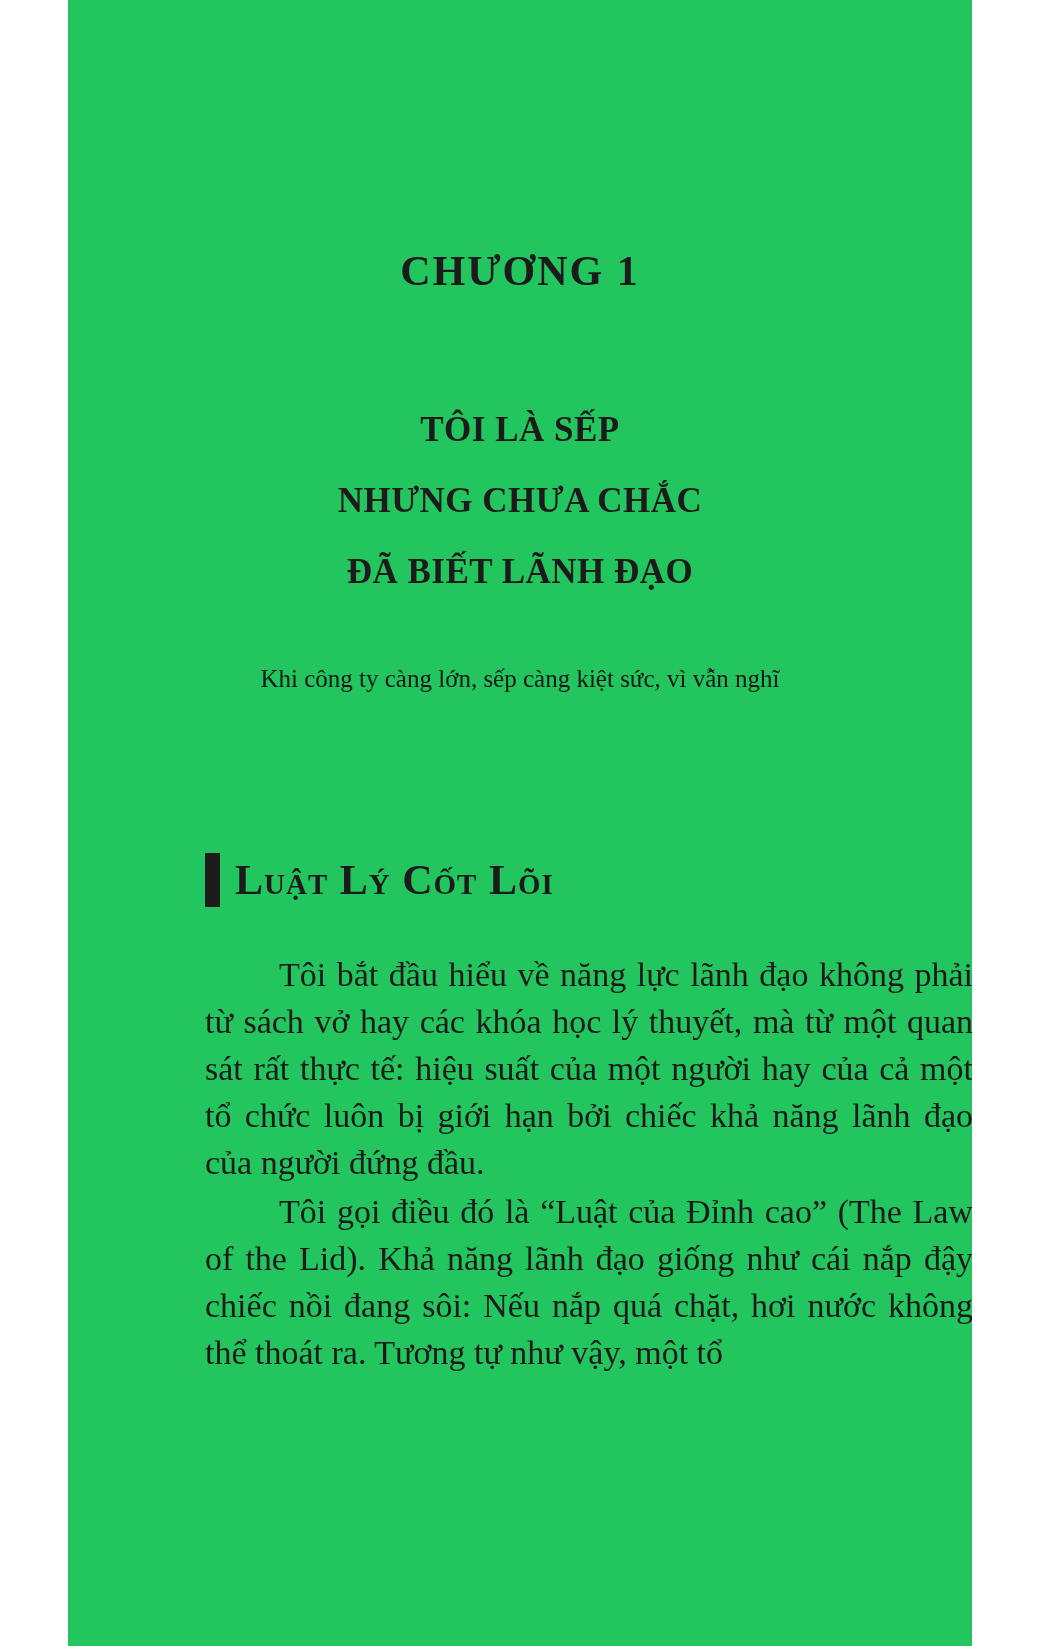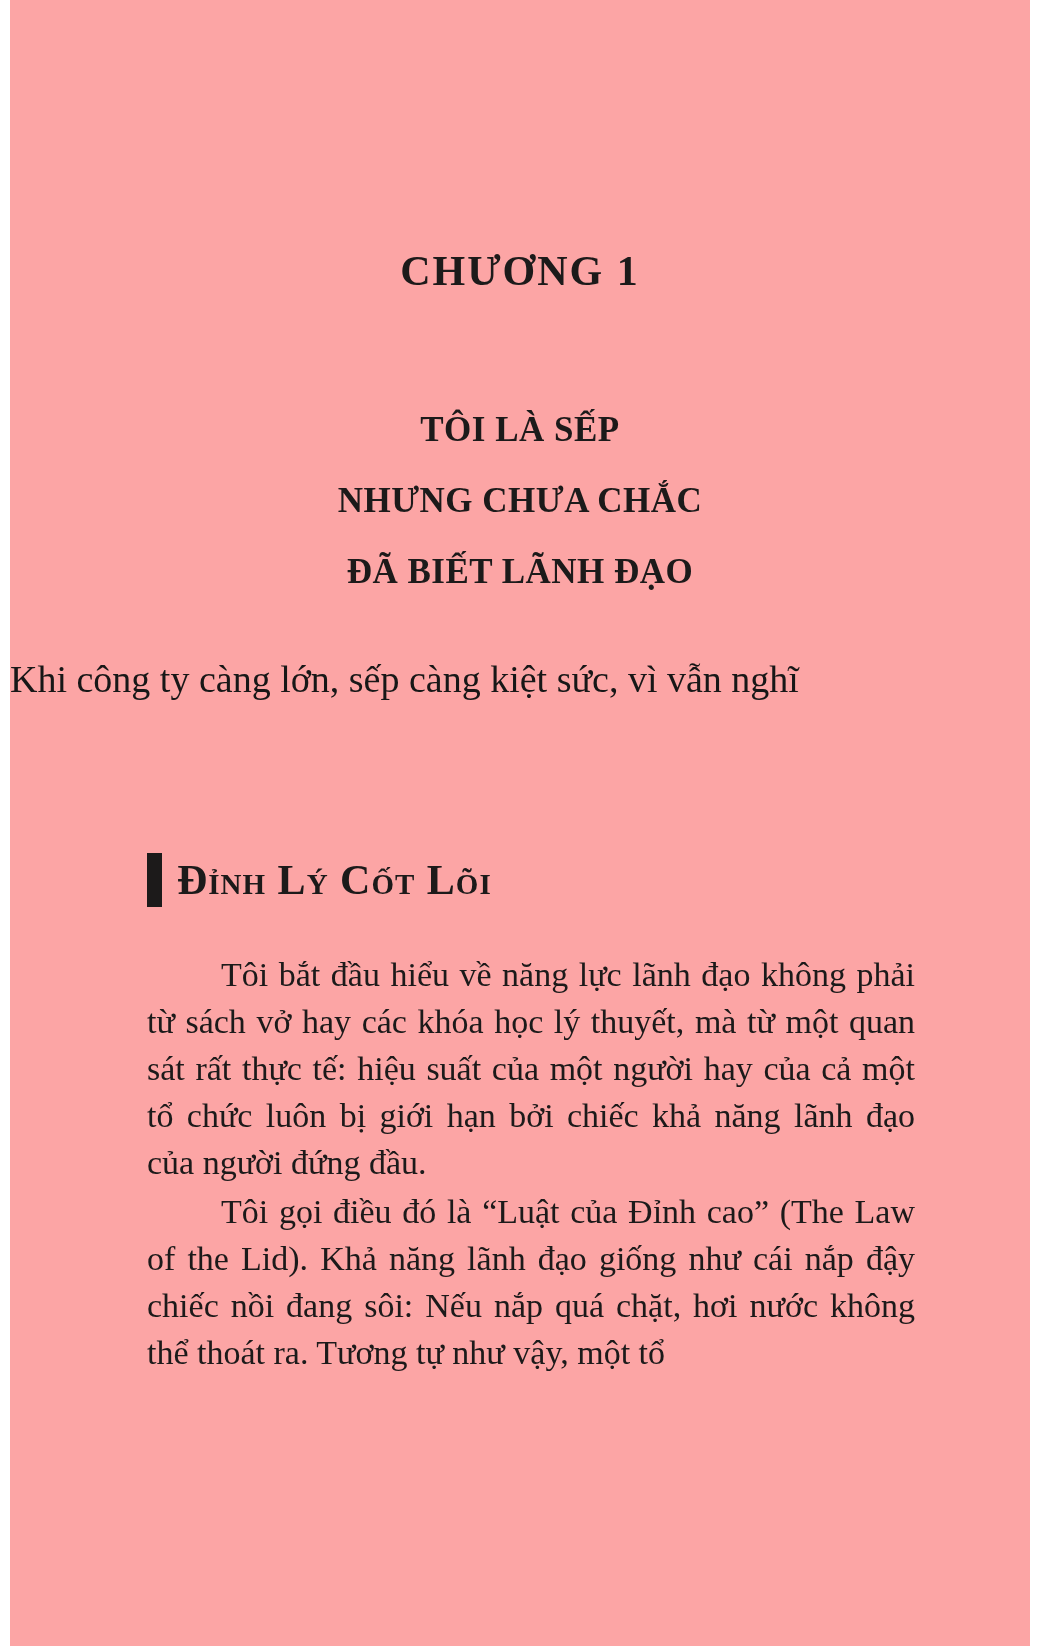--- a/index.html
+++ b/index.html
@@ -1,21 +1,21 @@
 <!DOCTYPE html>
 <html lang="vi"><head>
 <meta charset="utf-8">
 <style>
   html, body { margin: 0; padding: 0; background: #ffffff; }
   .page {
     position: relative;
-    width: 1020px;
+    width: 904px;
     height: 1646px;
     margin: 0 auto;
-    background: #fca5a5;
+    background: #22c55e;
     color: #1c1a1a;
     font-family: "Liberation Serif", serif;
     overflow: hidden;
   }
   .chapter-label {
     padding-top: 250px;
     text-align: center;
     font-size: 42px;
     font-weight: bold;
     letter-spacing: 2px;
@@ -25,23 +25,23 @@
     margin: 102px 0 0 0;
     text-align: center;
     font-size: 35px;
     font-weight: bold;
     letter-spacing: 0.5px;
     line-height: 71px;
   }
   .title-line { display: block; }
   .epigraph {
     margin-top: 46px;
-    text-align: left;
+    text-align: center;
     font-family: cursive;
-    font-size: 38px;
+    font-size: 25px;
     line-height: 52px;
     font-weight: 500;
     color: #171717;
   }
   .epigraph-line { display: block; }
   .section-heading {
     margin: 148px 0 0 137px;
     display: flex;
     align-items: center;
     gap: 15px;
@@ -83,20 +83,20 @@
     <span class="title-line">NHƯNG CHƯA CHẮC</span>
     <span class="title-line">ĐÃ BIẾT LÃNH ĐẠO</span>
   </h1>
 
   <div class="epigraph">
     <span class="epigraph-line">Khi công ty càng lớn, sếp càng kiệt sức, vì vẫn nghĩ</span>
   </div>
 
   <div class="section-heading">
     <span class="accent-bar"></span>
-    <h2>Đỉnh Lý Cốt Lõi</h2>
+    <h2>Luật Lý Cốt Lõi</h2>
   </div>
 
   <p class="body-paragraph">Tôi bắt đầu hiểu về năng lực lãnh đạo không phải từ sách vở hay các khóa học lý thuyết, mà từ một quan sát rất thực tế: hiệu suất của một người hay của cả một tổ chức luôn bị giới hạn bởi chiếc khả năng lãnh đạo của người đứng đầu.</p>
 
   <p class="body-paragraph">Tôi gọi điều đó là “Luật của Đỉnh cao” (The Law of the Lid). Khả năng lãnh đạo giống như cái nắp đậy chiếc nồi đang sôi: Nếu nắp quá chặt, hơi nước không thể thoát ra. Tương tự như vậy, một tổ</p>
 
 </div>
 
 </body></html>

